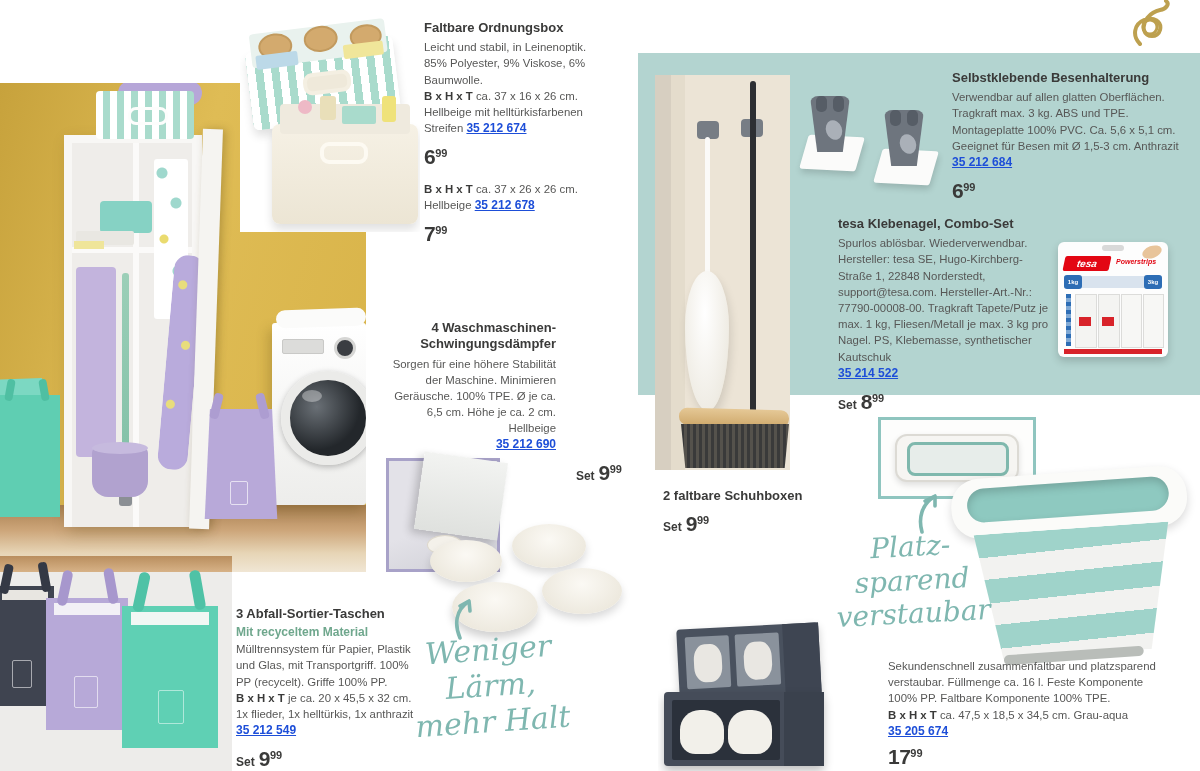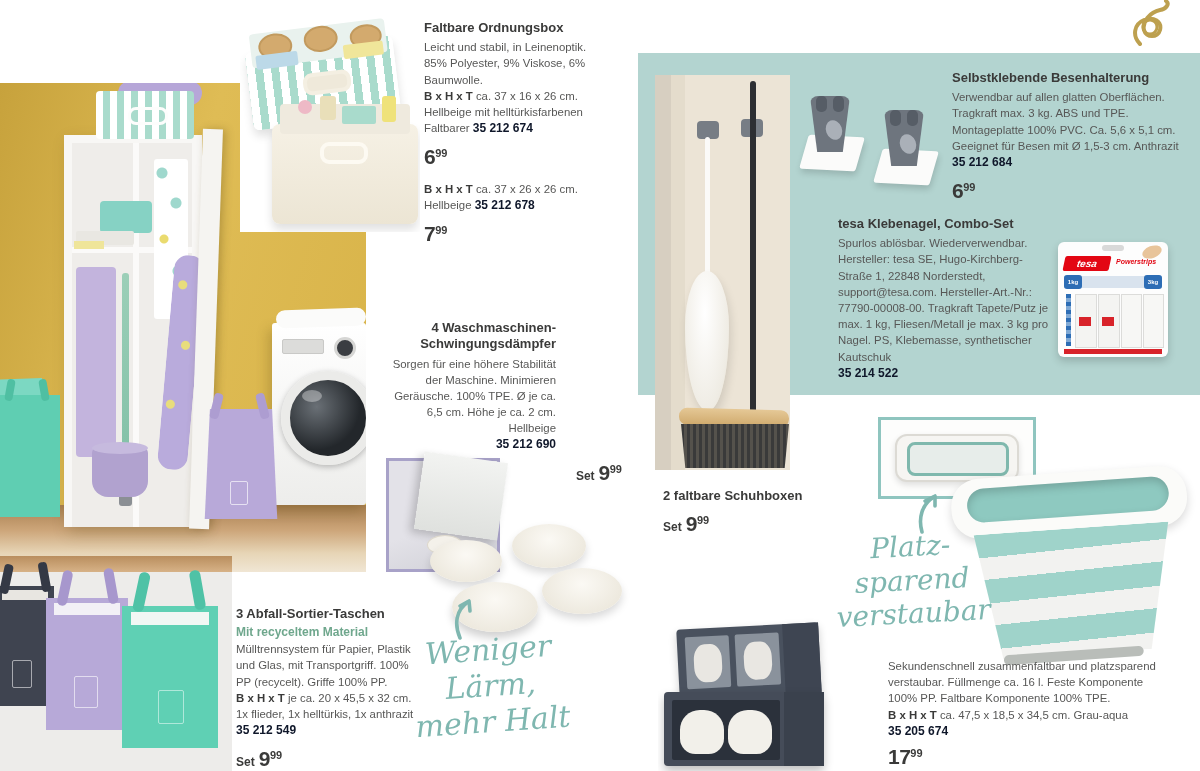--- a/index.html
+++ b/index.html
@@ -4,21 +4,21 @@
 <style>
   html,body{margin:0;padding:0;background:#fff;}
   #page{position:relative;width:1200px;height:771px;background:#ffffff;overflow:hidden;
         font-family:"Liberation Sans",sans-serif;}
   .abs{position:absolute;}
   .tblock{position:absolute;color:#575756;}
   .title{font-size:13px;font-weight:700;color:#3a3a39;line-height:1.25;margin:0 0 3px 0;}
   .sub{font-size:12px;font-weight:700;color:#6fa78d;margin:0 0 2px 0;}
   .body{font-size:11.4px;line-height:1.42;margin:0;color:#575756;}
   .bld{font-weight:700;color:#3a3a39;}
-  .art{font-weight:700;color:#0f172a;font-size:12px;}
+  .art{font-weight:700;color:#1d4ed8;font-size:12px;text-decoration:underline;}
   .pr{margin-top:8px;color:#3a3a39;}
   .pset{font-size:12px;font-weight:700;margin-right:4px;}
   .pint{font-size:21px;font-weight:700;letter-spacing:-0.5px;}
   .psup{font-size:11px;font-weight:700;position:relative;top:-7px;}
   .script{position:absolute;font-family:"DejaVu Serif",serif;font-style:italic;
           color:#7fb7b0;text-align:center;line-height:1.2;}
   .panel{position:absolute;background:#b3d4d0;}
   .ph{position:absolute;overflow:hidden;}
   .ell{position:absolute;border-radius:50%;}
 </style>
@@ -110,21 +110,21 @@
         <div class="abs" style="left:102px;top:-8px;width:14px;height:26px;background:#efe27a;border-radius:3px;"></div>
       </div>
     </div>
   </div>
 
   <div class="tblock" style="left:424px;top:20px;width:172px;">
     <h3 class="title">Faltbare Ordnungsbox</h3>
     <p class="body">
       <span>Leicht und stabil, in Leinenoptik. 85% Polyester, 9% Viskose, 6% Baumwolle.</span><br>
       <span class="bld">B x H x T</span><span> ca. 37 x 16 x 26 cm.</span><br>
-      <span>Hellbeige mit helltürkisfarbenen Faltbarer </span><span class="art">35 212 674</span>
+      <span>Hellbeige mit helltürkisfarbenen Streifen </span><span class="art">35 212 674</span>
     </p>
     <div class="pr"><span class="pint">6</span><span class="psup">99</span></div>
     <p class="body" style="margin-top:12px;">
       <span class="bld">B x H x T</span><span> ca. 37 x 26 x 26 cm.</span><br>
       <span>Hellbeige </span><span class="art">35 212 678</span>
     </p>
     <div class="pr"><span class="pint">7</span><span class="psup">99</span></div>
   </div>
 
   <div class="tblock" style="left:386px;top:320px;width:236px;text-align:right;">
@@ -229,20 +229,21 @@
     </p>
     <div class="pr"><span class="pint">6</span><span class="psup">99</span></div>
   </div>
 
   <div class="tblock" style="left:838px;top:216px;width:212px;">
     <h3 class="title">tesa Klebenagel, Combo-Set</h3>
     <p class="body">
       <span>Spurlos ablösbar. Wiederverwendbar. Hersteller: tesa SE, Hugo-Kirchberg-Straße 1, 22848 Norderstedt, support@tesa.com. Hersteller-Art.-Nr.: 77790-00008-00. Tragkraft Tapete/Putz je max. 1 kg, Fliesen/Metall je max. 3 kg pro Nagel. PS, Klebemasse, synthetischer Kautschuk</span><br>
       <span class="art">35 214 522</span>
     </p>
+    <div class="pr"><span class="pset">Set</span><span class="pint">8</span><span class="psup">99</span></div>
   </div>
 
   <div class="abs" style="left:1058px;top:242px;width:110px;height:115px;background:#fdfdfd;border-radius:6px;box-shadow:0 4px 8px rgba(0,0,0,.18);">
     <div class="abs" style="left:44px;top:3px;width:22px;height:6px;background:#d9d9d9;border-radius:3px;"></div>
     <div class="abs" style="left:6px;top:14px;width:46px;height:15px;background:#e30613;transform:skew(-12deg);border-radius:2px;color:#fff;font-size:10px;font-weight:700;font-style:italic;text-align:center;line-height:15px;">tesa</div>
     <div class="abs" style="left:58px;top:16px;width:48px;height:10px;color:#e30613;font-size:7px;font-weight:700;font-style:italic;">Powerstrips</div>
     <div class="ell" style="left:84px;top:4px;width:20px;height:12px;background:#e8c49a;transform:rotate(-20deg);"></div>
     <div class="abs" style="left:6px;top:34px;width:98px;height:12px;background:#d9e3ee;"></div>
     <div class="abs" style="left:6px;top:33px;width:18px;height:14px;background:#2d6db5;border-radius:3px;color:#fff;font-size:6px;font-weight:700;text-align:center;line-height:14px;">1kg</div>
     <div class="abs" style="left:86px;top:33px;width:18px;height:14px;background:#2d6db5;border-radius:3px;color:#fff;font-size:6px;font-weight:700;text-align:center;line-height:14px;">3kg</div>

